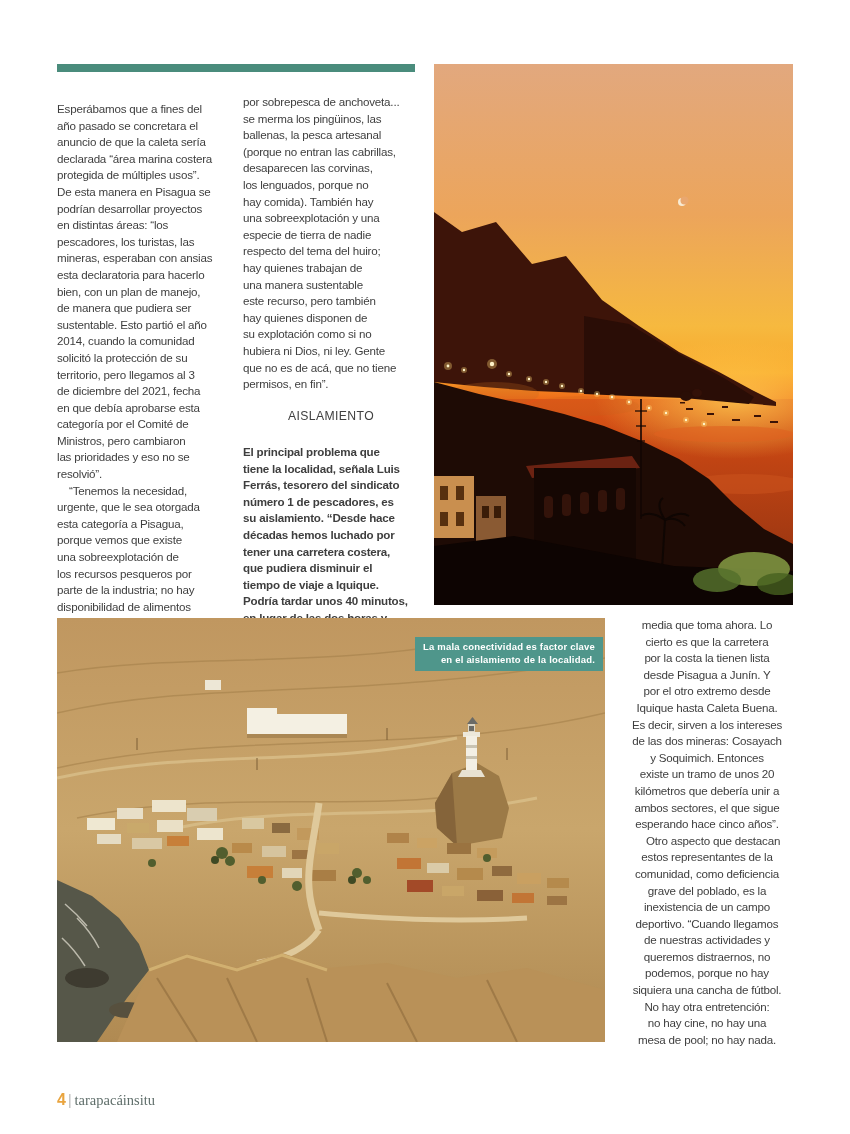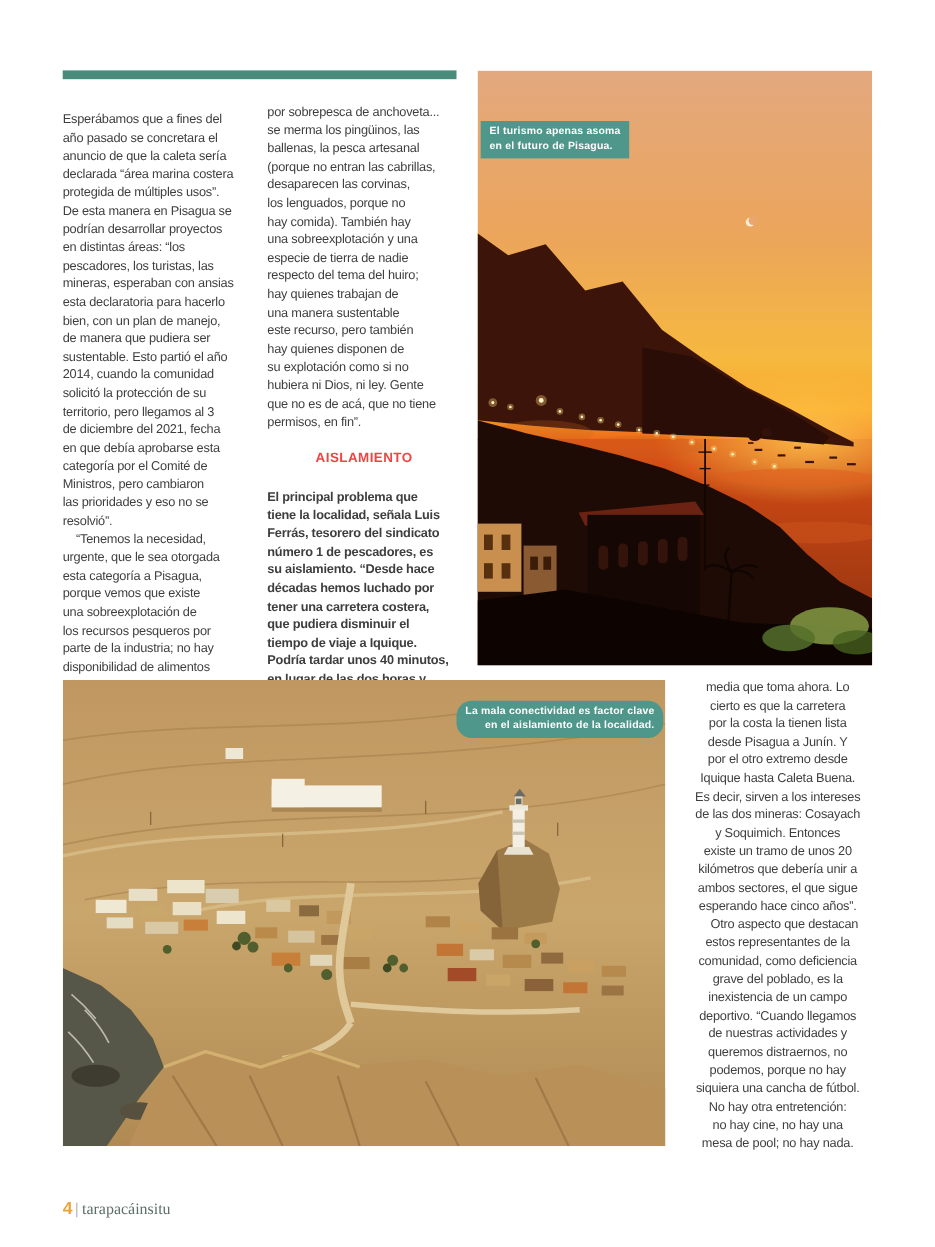--- a/index.html
+++ b/index.html
@@ -18,34 +18,34 @@
     position:absolute; white-space:pre;
     font-size:11.6px; line-height:16.6px; letter-spacing:-0.2px;
     color:#3E3E3E;
   }
   .col1 { left:57px;  top:101px; width:176px; }
   .col2a{ left:243px; top:94px; width:176px; }
   .col2b{ left:243px; top:444px; width:176px;font-weight:bold; }
   .col3 { left:618px; top:617px; width:178px;text-align:center; }
   .section-heading {
     position:absolute; left:243px; top:409px; width:176px;
-    text-align:center; font-size:12.2px; font-weight:bold;
-    letter-spacing:0.4px; color:#ef4444;
+    text-align:center; font-size:12.2px; font-weight:normal;
+    letter-spacing:0.4px; color:#404040;
   }
   figure.photo { position:absolute; overflow:hidden; }
   .photo1 { left:434px; top:64px;  width:359px; height:541px; }
   .photo2 { left:57px;  top:618px; width:548px; height:424px; }
   .photo svg { display:block; }
   .caption {
     position:absolute; background:#4F968B; color:#ffffff;
     font-size:9.5px; font-weight:bold; line-height:12.5px;
     letter-spacing:0.2px; padding:4px 8px 5px 8px; white-space:pre;
   }
   .caption1 { left:437px; top:110px; text-align:left; }
-  .caption2 { right:247px; top:637px; text-align:right;border-radius:14px; }
+  .caption2 { right:247px; top:637px; text-align:right; }
   .footer {
     position:absolute; left:57px; top:1091px;
     display:flex; align-items:baseline;
   }
   .footer .pagenum {
     font-family:"Liberation Sans", sans-serif; font-weight:bold;
     font-size:16px; color:#E9A43E;
   }
   .footer .divider {
     color:#B9B9B9; font-size:14px; margin:0 3px 0 2px; font-weight:normal;
@@ -269,22 +269,20 @@
             <circle cx="178" cy="333" r="1.2"></circle>
           <circle cx="195" cy="338" r="1.2"></circle>
             <circle cx="215" cy="344" r="1.2"></circle>
           <circle cx="232" cy="349" r="1.2"></circle>
             <circle cx="252" cy="356" r="1.2"></circle>
           <circle cx="270" cy="360" r="1.2"></circle>
         </g>
       </g>
     </svg>
   </figure>
-  <div class="caption caption1">El turismo apenas asoma
-en el futuro de Pisagua.</div>
 
   <figure class="photo photo2">
     <svg width="548" height="424" viewBox="0 0 548 424" role="img">
       <defs>
         <linearGradient id="hill" x1="0" y1="0" x2="0" y2="1">
           <stop offset="0" stop-color="#C09760"></stop>
           <stop offset="0.5" stop-color="#C9A66C"></stop>
           <stop offset="1" stop-color="#B08A52"></stop>
         </linearGradient>
       </defs>

